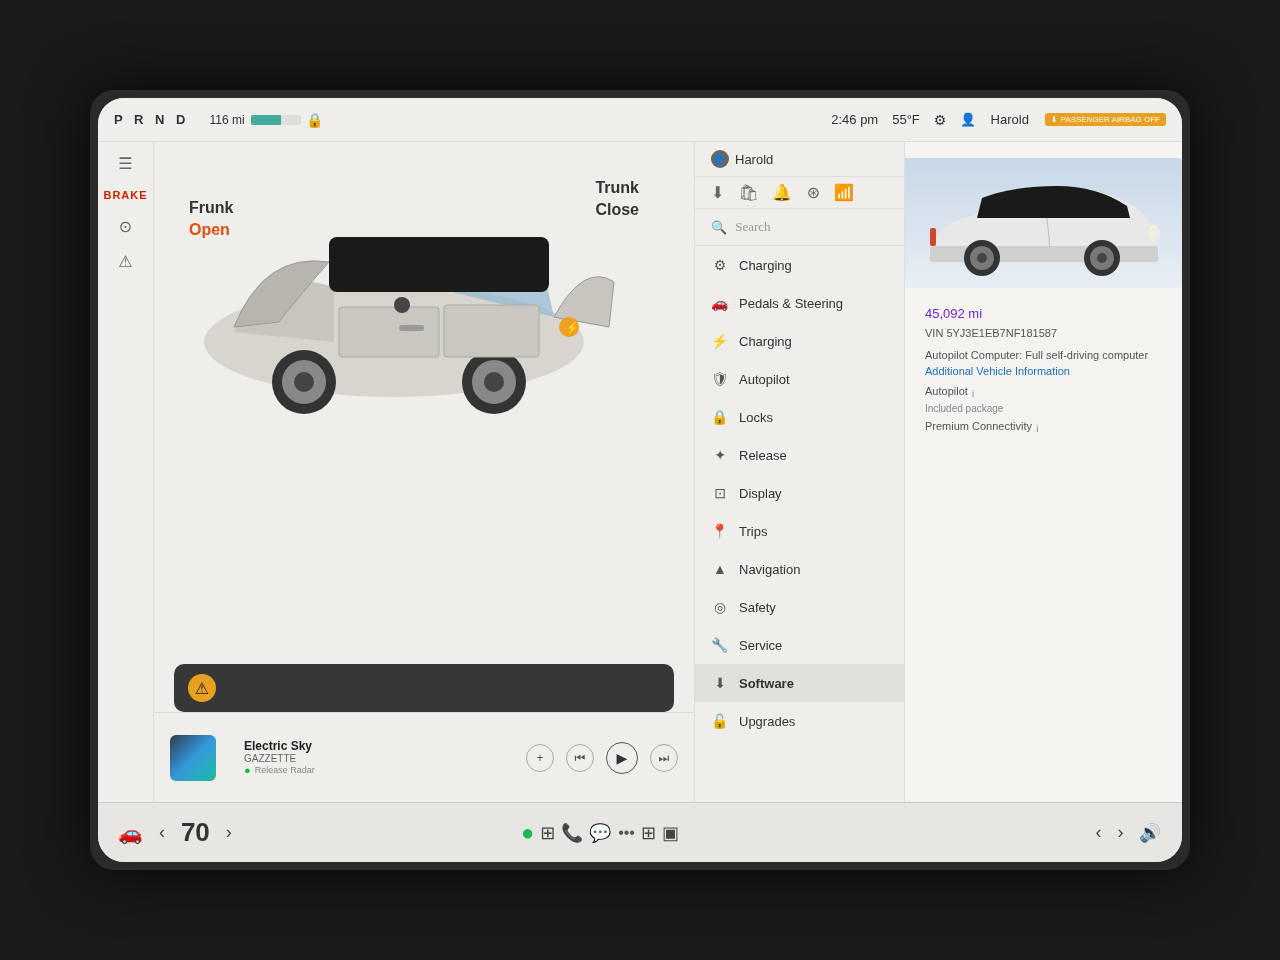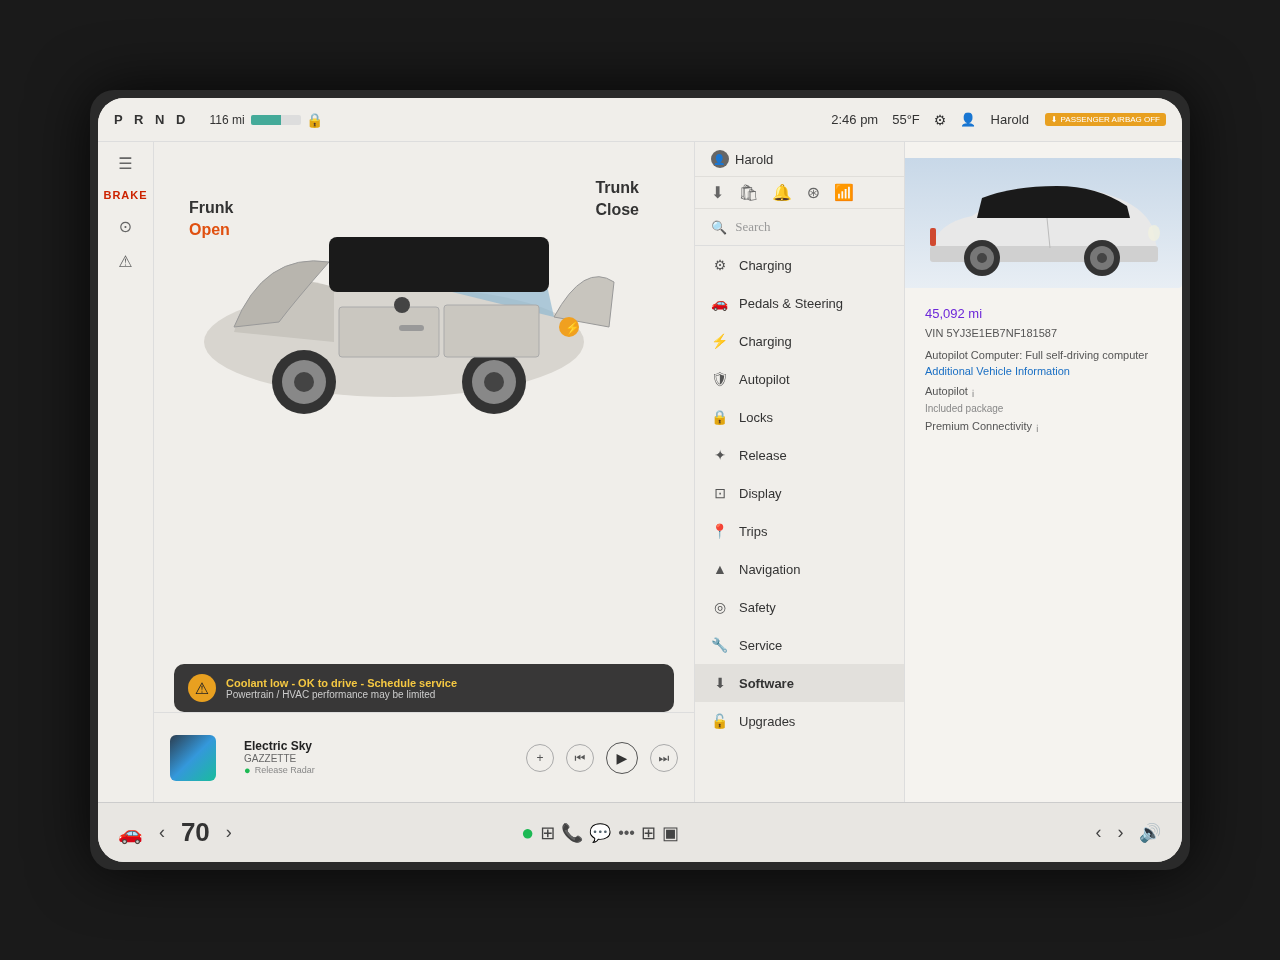--- a/index.html
+++ b/index.html
@@ -621,24 +621,20 @@
 
               <circle cx="248" cy="163" r="8" fill="#444"></circle>
 
             </svg>
 
           </div>
         </div>
 
         <div class="warning-banner">
           <div class="warning-icon">⚠</div>
-          <div class="warning-text">
-            <div class="warning-title">Coolant low - OK to drive - Schedule service</div>
-            <div class="warning-sub">Powertrain / HVAC performance may be limited</div>
-          </div>
         </div>
 
         <div class="music-player">
           <div class="album-art"></div>
           <div class="track-info">
             <div class="track-name">Electric Sky</div>
             <div class="track-artist">GAZZETTE</div>
             <div class="track-source">
               <span style="color:#1db954;font-size:11px;">●</span>
               <span>Release Radar</span>

